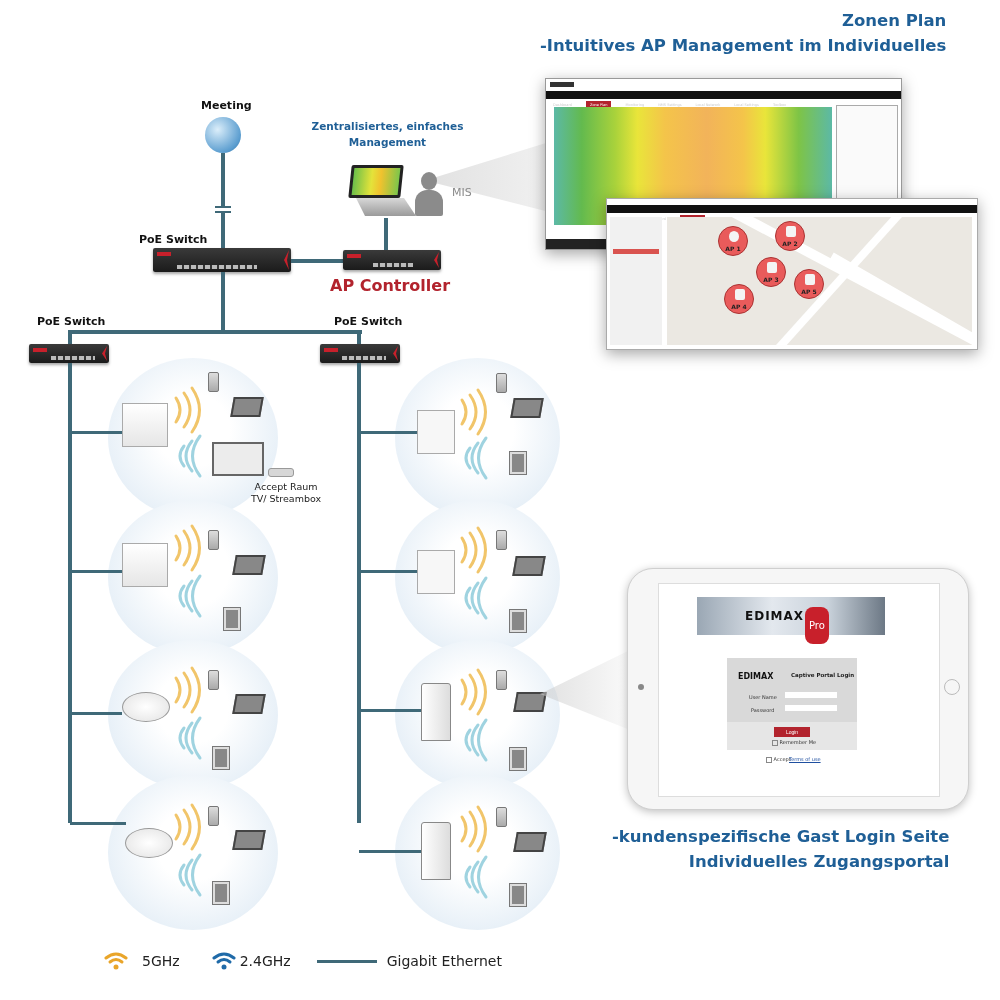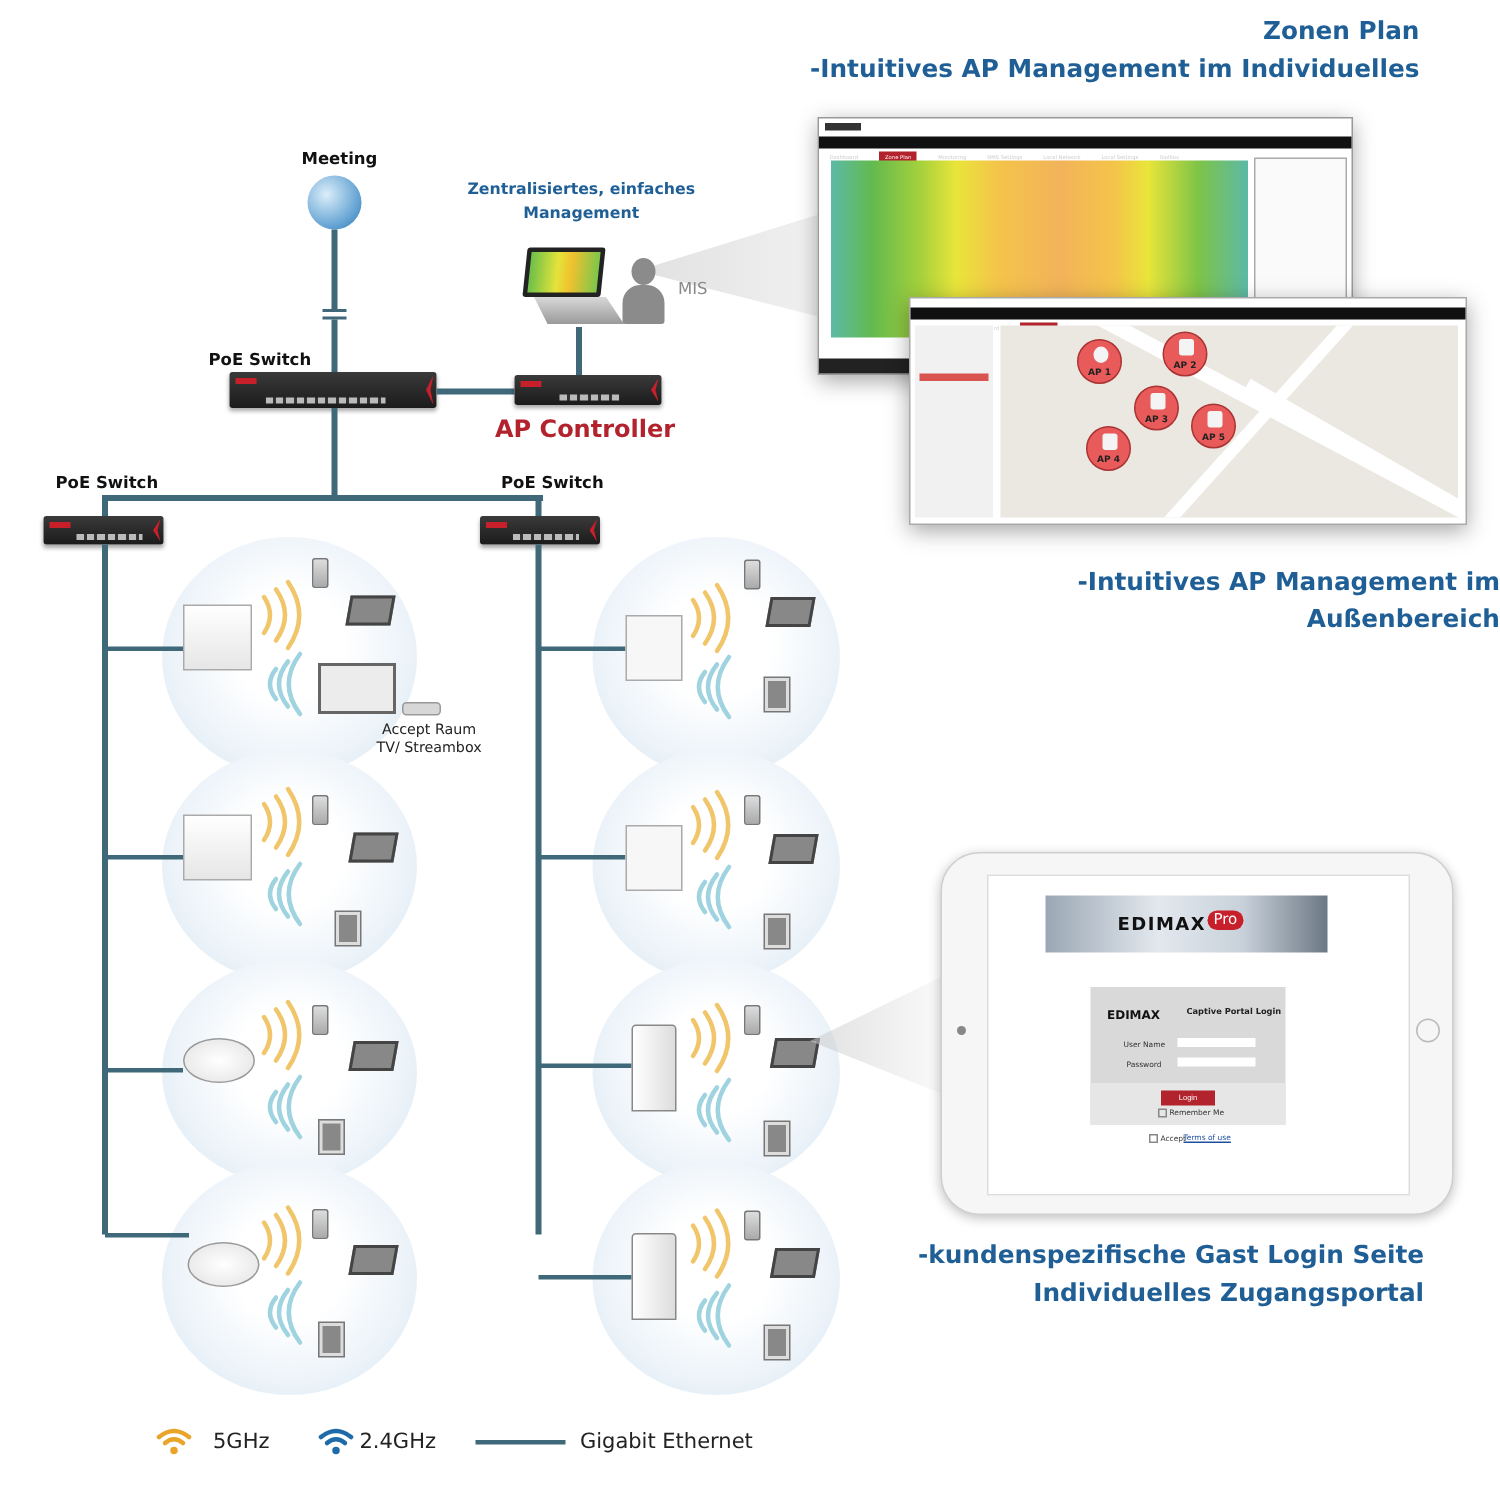--- a/index.html
+++ b/index.html
@@ -252,32 +252,31 @@
       <div class="dev"></div>
       <span class="t">AP 4</span>
     </div>
   <div class="ap-pin" style="left:187px;top:70px;">
       <div class="dev"></div>
       <span class="t">AP 5</span>
     </div>
 </div>
 
 <div class="abs" style="left:607px;top:375px;">
-  <div class="blue-head">-Intuitives AP Management im Außenbereich</div>
 </div>
 
 <div class="abs" style="left:540px;top:650px;width:90px;height:80px;background:linear-gradient(90deg,rgba(200,200,200,.55),rgba(230,230,230,.2));clip-path:polygon(0 55%,100% 0,100% 100%);"></div>
 
 <div class="tablet" style="left:627px;top:568px;width:340px;height:240px;">
   <div style="position:absolute;left:10px;top:115px;width:6px;height:6px;border-radius:50%;background:#888;"></div>
   <div style="position:absolute;right:8px;top:110px;width:14px;height:14px;border-radius:50%;border:1px solid #bbb;"></div>
   <div style="position:absolute;left:30px;top:14px;width:280px;height:212px;background:#fff;border:1px solid #ddd;">
     <div style="position:absolute;left:38px;top:13px;width:188px;height:38px;background:linear-gradient(90deg,#9aa7b4,#e3e8ee 40%,#c8d1da 70%,#6c7885);">
       <span style="position:absolute;left:48px;top:12px;font-weight:bold;font-size:12px;color:#111;letter-spacing:1px;">EDIMAX</span>
-      <span style="position:absolute;left:108px;top:10px;background:#c8202b;color:#fff;font-size:10px;padding:1px 4px;border-radius:8px;">Pro</span>
+      <span style="position:absolute;left:108px;top:10px;background:#c8202b;color:#fff;font-size:10px;padding:13px 4px;border-radius:8px;">Pro</span>
     </div>
     <div style="position:absolute;left:68px;top:74px;width:130px;height:92px;background:#d9d9d9;">
       <span style="position:absolute;left:11px;top:14px;font-weight:bold;font-size:8px;color:#111;">EDIMAX</span>
       <span style="position:absolute;left:64px;top:14px;font-size:5.5px;font-weight:bold;color:#222;">Captive Portal Login</span>
       <span style="position:absolute;left:22px;top:36px;font-size:5px;color:#333;">User Name</span>
       <input style="position: absolute; left: 58px; top: 34px; width: 52px; height: 6px; border: none; padding: 0px; background: rgb(255, 255, 255);" value="">
       <span style="position:absolute;left:24px;top:49px;font-size:5px;color:#333;">Password</span>
       <input type="password" style="position: absolute; left: 58px; top: 47px; width: 52px; height: 6px; border: none; padding: 0px; background: rgb(255, 255, 255);" value="">
       <div style="position:absolute;left:0;right:0;top:64px;bottom:0;background:#e6e6e6;"></div>
       <button style="position:absolute;left:47px;top:69px;width:36px;height:10px;border:none;background:#b2232d;color:#fff;font-size:5px;padding:0;">Login</button>

